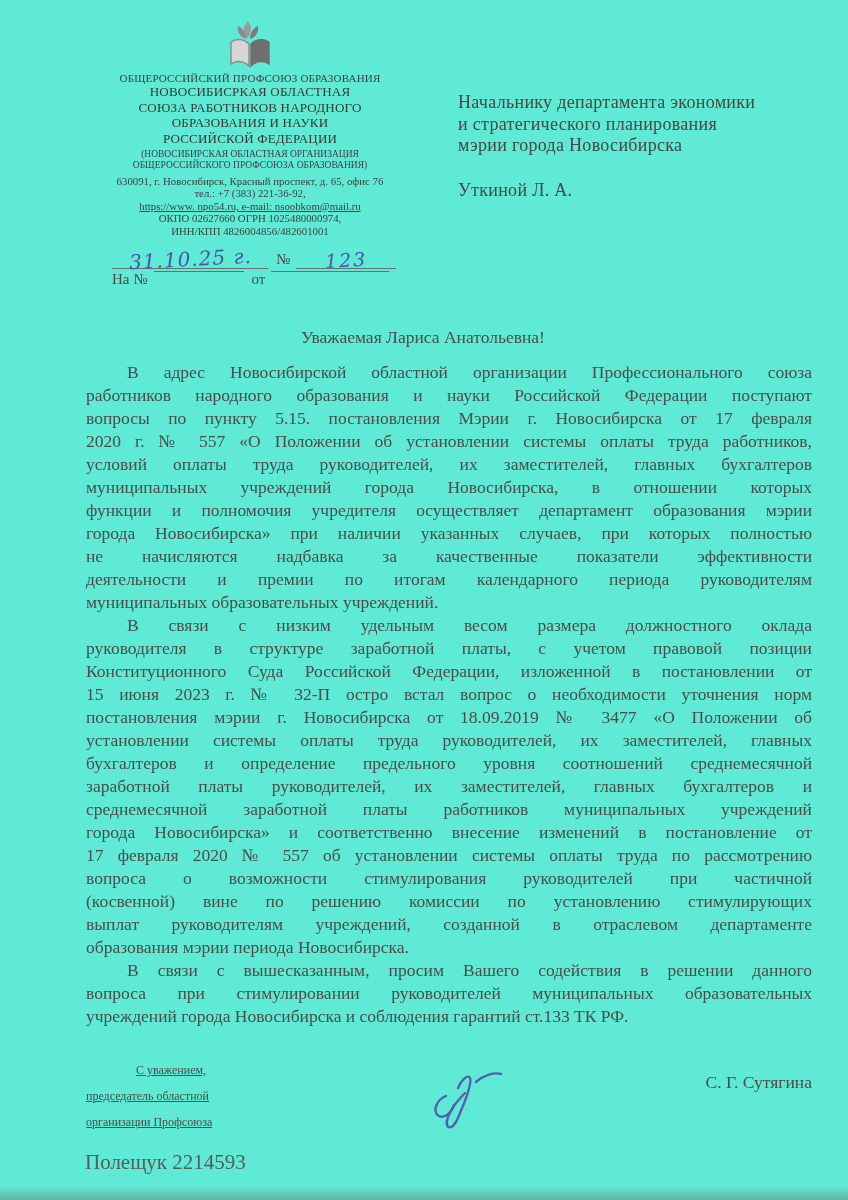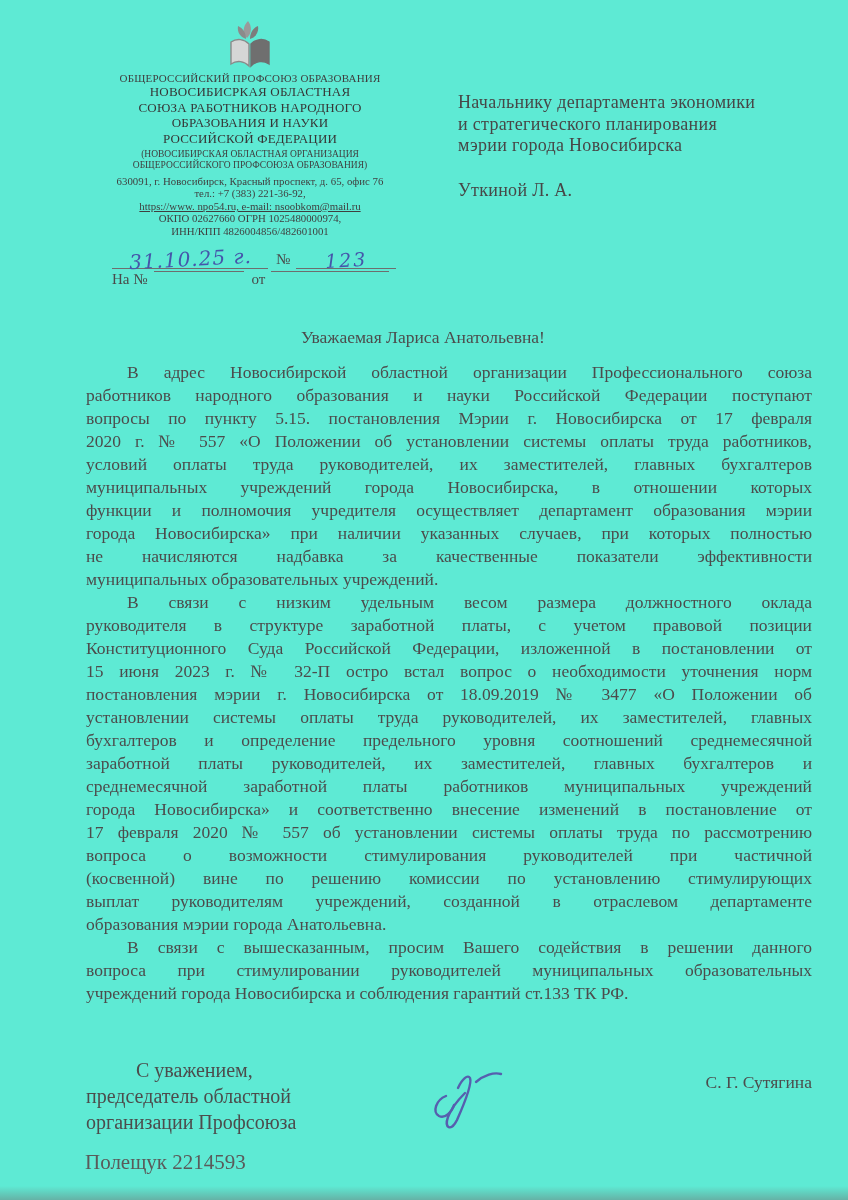--- a/index.html
+++ b/index.html
@@ -41,21 +41,21 @@
   .recipient-name { margin-top:23px; }
 
   
   .salutation { position:absolute; left:86px; top:327px; width:726px; text-align:center; padding-right:52px; box-sizing:border-box; font-size:17.5px; color:#4c4c4c; }
   .letter-body { position:absolute; left:86px; top:361px; width:726px; }
   .bline { height:23px; line-height:23px; font-size:17.5px; text-align:justify; text-align-last:justify; white-space:normal; }
   .bline.last { text-align-last:left; }
   .bline.ind  { padding-left:41px; }
 
   
-  .closing { position:absolute; left:86px; top:1057px; font-size:20px; line-height:26px; color:#4c4c4c; }
+  .closing { position:absolute; left:86px; top:1057px; font-size:12px; line-height:26px; color:#4c4c4c;text-decoration:underline; }
   .closing .cl0 { padding-left:50px; }
   .signer { position:absolute; left:600px; top:1072px; width:212px; text-align:right; font-size:17.5px; color:#4c4c4c; }
   .signature-svg { position:absolute; left:424px; top:1066px; }
 
   
   .footer { position:absolute; left:85px; top:1150px; font-size:21px; color:#5a5a5a; }
 
   
   .scan-bottom { position:absolute; left:0; bottom:0; width:848px; height:14px;
     background:linear-gradient(to bottom, rgba(255,255,255,0), rgba(110,110,110,0.45)); }
@@ -125,36 +125,37 @@
   <div class="letter-body">
       <div class="bline ind">В адрес Новосибирской областной организации Профессионального союза</div>
       <div class="bline">работников народного образования и науки Российской Федерации поступают</div>
       <div class="bline">вопросы по пункту 5.15. постановления Мэрии г. Новосибирска от 17 февраля</div>
       <div class="bline">2020 г. № 557 «О Положении об установлении системы оплаты труда работников,</div>
       <div class="bline">условий оплаты труда руководителей, их заместителей, главных бухгалтеров</div>
       <div class="bline">муниципальных учреждений города Новосибирска, в отношении которых</div>
       <div class="bline">функции и полномочия учредителя осуществляет департамент образования мэрии</div>
       <div class="bline">города Новосибирска» при наличии указанных случаев, при которых полностью</div>
       <div class="bline">не начисляются надбавка за качественные показатели эффективности</div>
+      <div class="bline">деятельности и премии по итогам календарного периода руководителям</div>
       <div class="bline last">муниципальных образовательных учреждений.</div>
       <div class="bline ind">В связи с низким удельным весом размера должностного оклада</div>
       <div class="bline">руководителя в структуре заработной платы, с учетом правовой позиции</div>
       <div class="bline">Конституционного Суда Российской Федерации, изложенной в постановлении от</div>
       <div class="bline">15 июня 2023 г. № 32-П остро встал вопрос о необходимости уточнения норм</div>
       <div class="bline">постановления мэрии г. Новосибирска от 18.09.2019 № 3477 «О Положении об</div>
       <div class="bline">установлении системы оплаты труда руководителей, их заместителей, главных</div>
       <div class="bline">бухгалтеров и определение предельного уровня соотношений среднемесячной</div>
       <div class="bline">заработной платы руководителей, их заместителей, главных бухгалтеров и</div>
       <div class="bline">среднемесячной заработной платы работников муниципальных учреждений</div>
       <div class="bline">города Новосибирска» и соответственно внесение изменений в постановление от</div>
       <div class="bline">17 февраля 2020 № 557 об установлении системы оплаты труда по рассмотрению</div>
       <div class="bline">вопроса о возможности стимулирования руководителей при частичной</div>
       <div class="bline">(косвенной) вине по решению комиссии по установлению стимулирующих</div>
       <div class="bline">выплат руководителям учреждений, созданной в отраслевом департаменте</div>
-      <div class="bline last">образования мэрии города Анатольевна.</div>
+      <div class="bline last">образования мэрии периода Новосибирска.</div>
       <div class="bline ind">В связи с вышесказанным, просим Вашего содействия в решении данного</div>
       <div class="bline">вопроса при стимулировании руководителей муниципальных образовательных</div>
       <div class="bline last">учреждений города Новосибирска и соблюдения гарантий ст.133 ТК РФ.</div>
     </div>
 
   <div class="closing">
     <div class="cl0">С уважением,</div>
     <div>председатель областной</div>
     <div>организации Профсоюза</div>
   </div>

